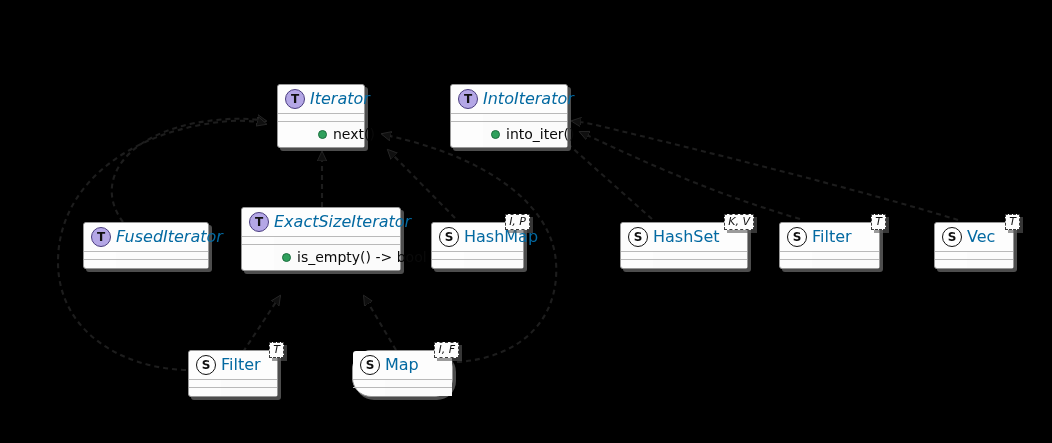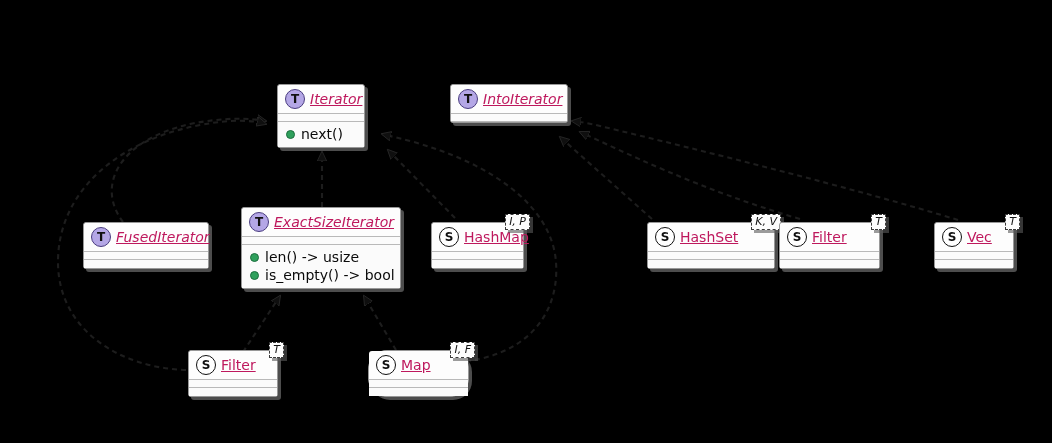--- a/index.html
+++ b/index.html
@@ -71,38 +71,38 @@
     border: 1px solid #4a3d80;
     color: #111111;
   }
   .stereo.struct {
     background: #ffffff;
     border: 1.6px solid #101010;
     color: #101010;
   }
 
   .node-title {
-    font-size: 14px;
-    color: #be185d;
+    font-size: 16px;
+    color: #0369a1;
     line-height: 1;
-    text-decoration: underline;
   }
   .node.trait-node .node-title {
     font-style: italic;
   }
 
   .sep {
     height: 1px;
     background: #b9b9b9;
     margin: 0;
   }
 
   .compartment {
     background: #fbfbfb;
     padding: 0;
+    margin-left: 32px;
   }
   .compartment.empty-slim {
     height: 7px;
   }
   .compartment.empty-slim2 {
     height: 8px;
   }
 
   .members {
     padding: 3px 8px 4px 8px;
@@ -197,66 +197,68 @@
   </div>
 
   <div class="node trait-node" style="left:450px; top:84px; width:118px;">
     <div class="node-header">
       <span class="stereo trait">T</span>
       <span class="node-title">IntoIterator</span>
     </div>
     <div class="sep"></div>
     <div class="compartment empty-slim"></div>
     <div class="sep"></div>
-  </div>
-
-  <div class="node trait-node" style="left:83px; top:222px; width:126px;">
-    <div class="node-header">
-      <span class="stereo trait">T</span>
-      <span class="node-title">FusedIterator</span>
-    </div>
-    <div class="sep"></div>
-    <div class="compartment empty-slim"></div>
-    <div class="sep"></div>
-    <div class="compartment empty-slim2"></div>
-  </div>
-
-  <div class="node trait-node" style="left:241px; top:207px; width:160px;">
-    <div class="node-header">
-      <span class="stereo trait">T</span>
-      <span class="node-title">ExactSizeIterator</span>
-    </div>
-    <div class="sep"></div>
-    <div class="compartment empty-slim"></div>
-    <div class="sep"></div>
     <div class="compartment members">
       <div class="member">
         <span class="vis-dot"></span>
-        <span>len() -&gt; usize</span>
+        <span>into_iter()</span>
       </div>
+    </div>
+  </div>
+
+  <div class="node trait-node" style="left:83px; top:222px; width:126px;">
+    <div class="node-header">
+      <span class="stereo trait">T</span>
+      <span class="node-title">FusedIterator</span>
+    </div>
+    <div class="sep"></div>
+    <div class="compartment empty-slim"></div>
+    <div class="sep"></div>
+    <div class="compartment empty-slim2"></div>
+  </div>
+
+  <div class="node trait-node" style="left:241px; top:207px; width:160px;">
+    <div class="node-header">
+      <span class="stereo trait">T</span>
+      <span class="node-title">ExactSizeIterator</span>
+    </div>
+    <div class="sep"></div>
+    <div class="compartment empty-slim"></div>
+    <div class="sep"></div>
+    <div class="compartment members">
       <div class="member">
         <span class="vis-dot"></span>
         <span>is_empty() -&gt; bool</span>
       </div>
     </div>
   </div>
 
   <div class="node struct-node" style="left:431px; top:222px; width:93px;">
     <div class="generics">I, P</div>
     <div class="node-header">
       <span class="stereo struct">S</span>
       <span class="node-title">HashMap</span>
     </div>
     <div class="sep"></div>
     <div class="compartment empty-slim"></div>
     <div class="sep"></div>
     <div class="compartment empty-slim2"></div>
   </div>
 
-  <div class="node struct-node" style="left:647px; top:222px; width:128px;">
+  <div class="node struct-node" style="left:620px; top:222px; width:128px;">
     <div class="generics">K, V</div>
     <div class="node-header">
       <span class="stereo struct">S</span>
       <span class="node-title">HashSet</span>
     </div>
     <div class="sep"></div>
     <div class="compartment empty-slim"></div>
     <div class="sep"></div>
     <div class="compartment empty-slim2"></div>
   </div>
@@ -290,21 +292,21 @@
     <div class="node-header">
       <span class="stereo struct">S</span>
       <span class="node-title">Filter</span>
     </div>
     <div class="sep"></div>
     <div class="compartment empty-slim"></div>
     <div class="sep"></div>
     <div class="compartment empty-slim2"></div>
   </div>
 
-  <div class="node struct-node" style="left:368px; top:350px; width:101px;border-radius:19px;">
+  <div class="node struct-node" style="left:352px; top:350px; width:101px;border-radius:19px;">
     <div class="generics">I, F</div>
     <div class="node-header">
       <span class="stereo struct">S</span>
       <span class="node-title">Map</span>
     </div>
     <div class="sep"></div>
     <div class="compartment empty-slim"></div>
     <div class="sep"></div>
     <div class="compartment empty-slim2"></div>
   </div>

